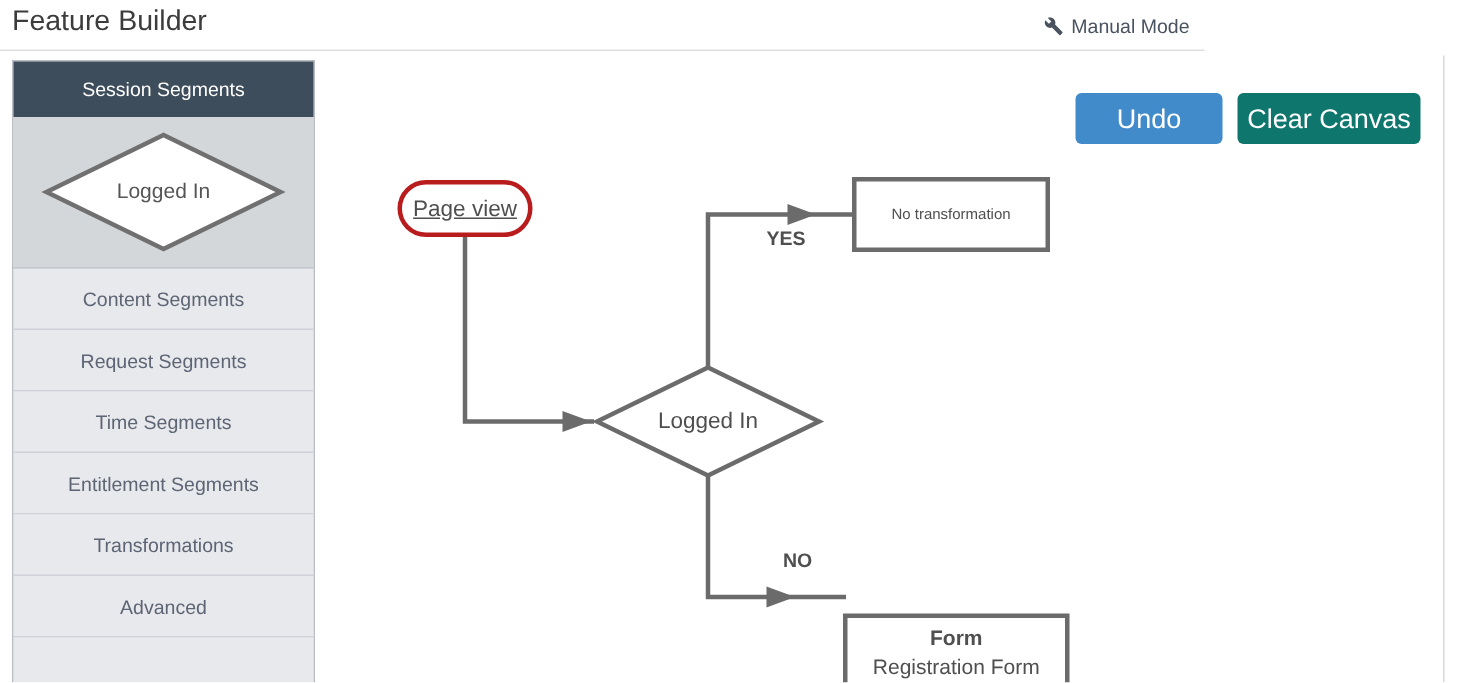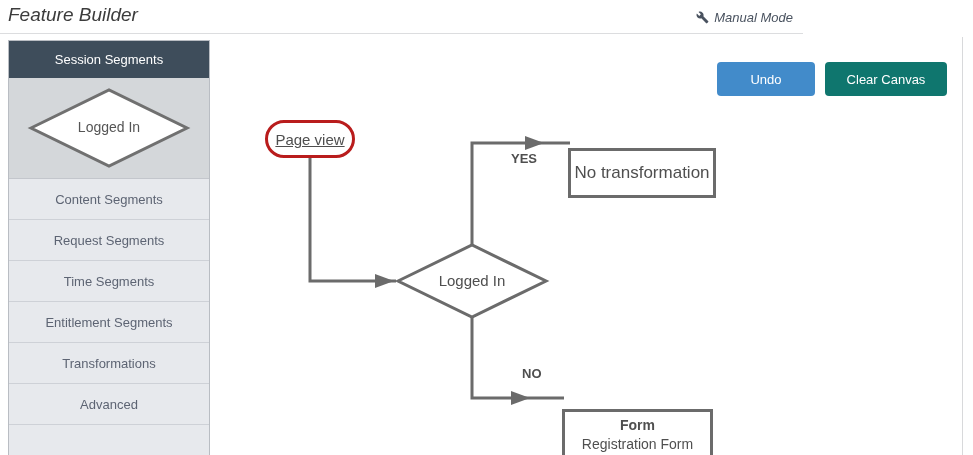--- a/index.html
+++ b/index.html
@@ -1,20 +1,20 @@
 <!DOCTYPE html>
 <html><head>
 <meta charset="utf-8">
 <style>
   html,body{margin:0;padding:0;background:#fff;}
   #app{position:relative;width:973px;height:455px;background:#fff;overflow:hidden;
        font-family:"Liberation Sans",sans-serif;-webkit-font-smoothing:antialiased;}
 
   
-  .hdr{position:absolute;left:0;top:0;width:803px;height:33px;border-bottom:1px solid #dcdddf;background:#fff;font-style:italic;}
+  .hdr{position:absolute;left:0;top:0;width:803px;height:33px;border-bottom:1px solid #dcdddf;background:#fff;}
   .hdr-title{position:absolute;left:8px;top:4px;font-size:19px;color:#3c3c3c;font-weight:400;}
   .hdr-mode{position:absolute;right:10px;top:8px;height:18px;display:flex;align-items:center;gap:5px;
             font-size:13px;color:#49525f;cursor:pointer;justify-content:flex-end;}
   .hdr-mode svg{display:block;}
 
   
   .sidebar{position:absolute;left:8px;top:40px;width:202px;height:415px;box-sizing:border-box;
            border:1px solid #b9bdc3;border-bottom:none;background:#e7e9ed;display:flex;flex-direction:column;}
   .sb-header{height:37px;flex:0 0 37px;background:#3e4d5b;color:#fff;font-size:13px;
              display:flex;align-items:center;justify-content:center;}
@@ -27,31 +27,31 @@
   .sb-item.empty{flex:1 1 auto;border-bottom:none;}
 
   
   .canvas{position:absolute;left:210px;top:37px;width:752px;height:418px;background:#fff;
           border-right:1px solid #d8d9db;box-sizing:content-box;}
   .flow-svg{position:absolute;left:0;top:0;z-index:1;}
   .node{position:absolute;z-index:2;box-sizing:border-box;background:#fff;color:#4f4f4f;
         display:flex;align-items:center;justify-content:center;text-align:center;}
   .node-start{left:55px;top:83px;width:90px;height:38px;border:3px solid #b91c1c;border-radius:19px;font-size:15px;text-decoration:underline;}
   .node-rect{border:3px solid #6b6b6b;}
-  .node-yes{left:358px;top:81px;width:148px;height:50px;font-size:17px;margin-top:30px;}
+  .node-yes{left:358px;top:81px;width:132px;height:50px;font-size:10px;}
   .node-no{left:352px;top:336px;width:151px;height:52px;flex-direction:column;font-size:14px;line-height:19px;margin-top:36px;}
   .node-no .l1{font-weight:700;}
   .decision-label{position:absolute;left:188px;top:235px;width:148px;z-index:2;text-align:center;
                   font-size:15px;color:#4f4f4f;pointer-events:none;}
   .edge-label{position:absolute;z-index:2;font-size:13px;font-weight:600;color:#4f4f4f;}
   .edge-yes{left:301px;top:114px;}
   .edge-no{left:296px;top:329px;padding-left:16px;}
 
   
-  .btn{position:absolute;z-index:3;border:none;border-radius:4px;color:#fff;font-size:13px;
+  .btn{position:absolute;z-index:3;border:none;border-radius:4px;color:#fff;font-size:18px;
        font-family:"Liberation Sans",sans-serif;display:flex;align-items:center;justify-content:center;cursor:pointer;}
   .btn-undo{left:507px;top:25px;width:98px;height:34px;background:#428bca;}
   .btn-clear{left:615px;top:25px;width:122px;height:34px;background:#0f766e;}
 </style>
 </head>
 <body>
 
 <div id="app">
 
   <div class="hdr">

